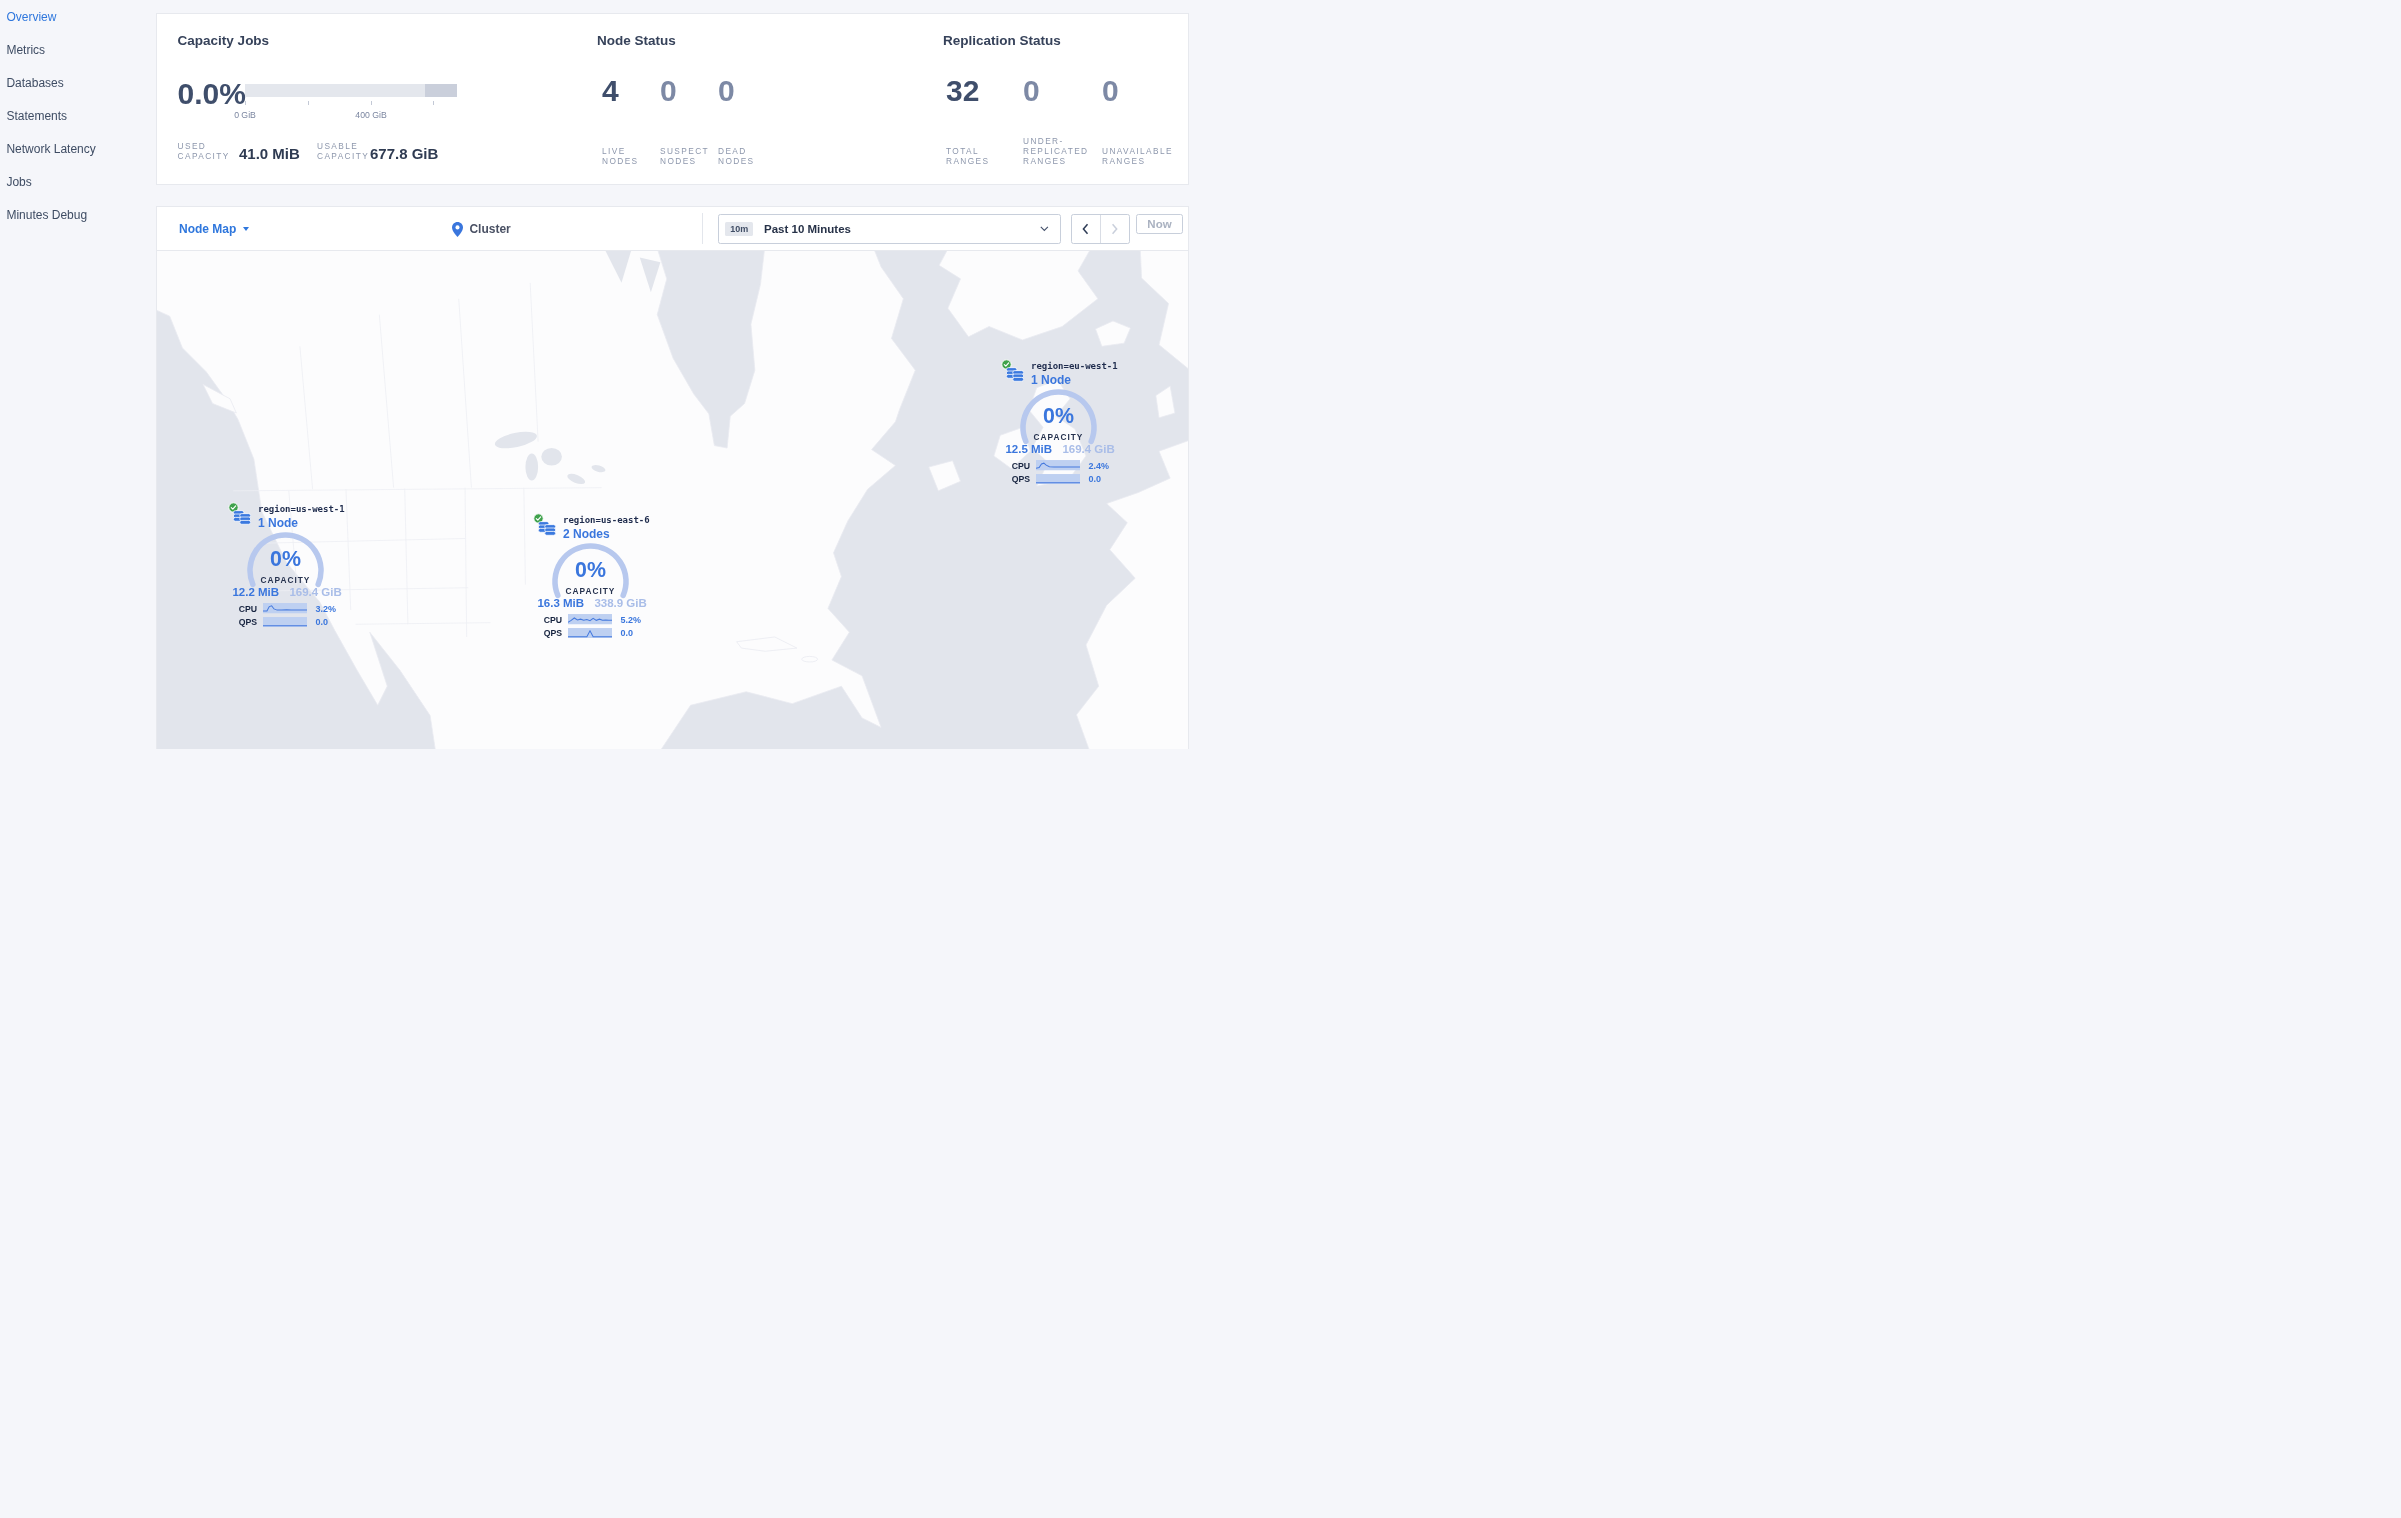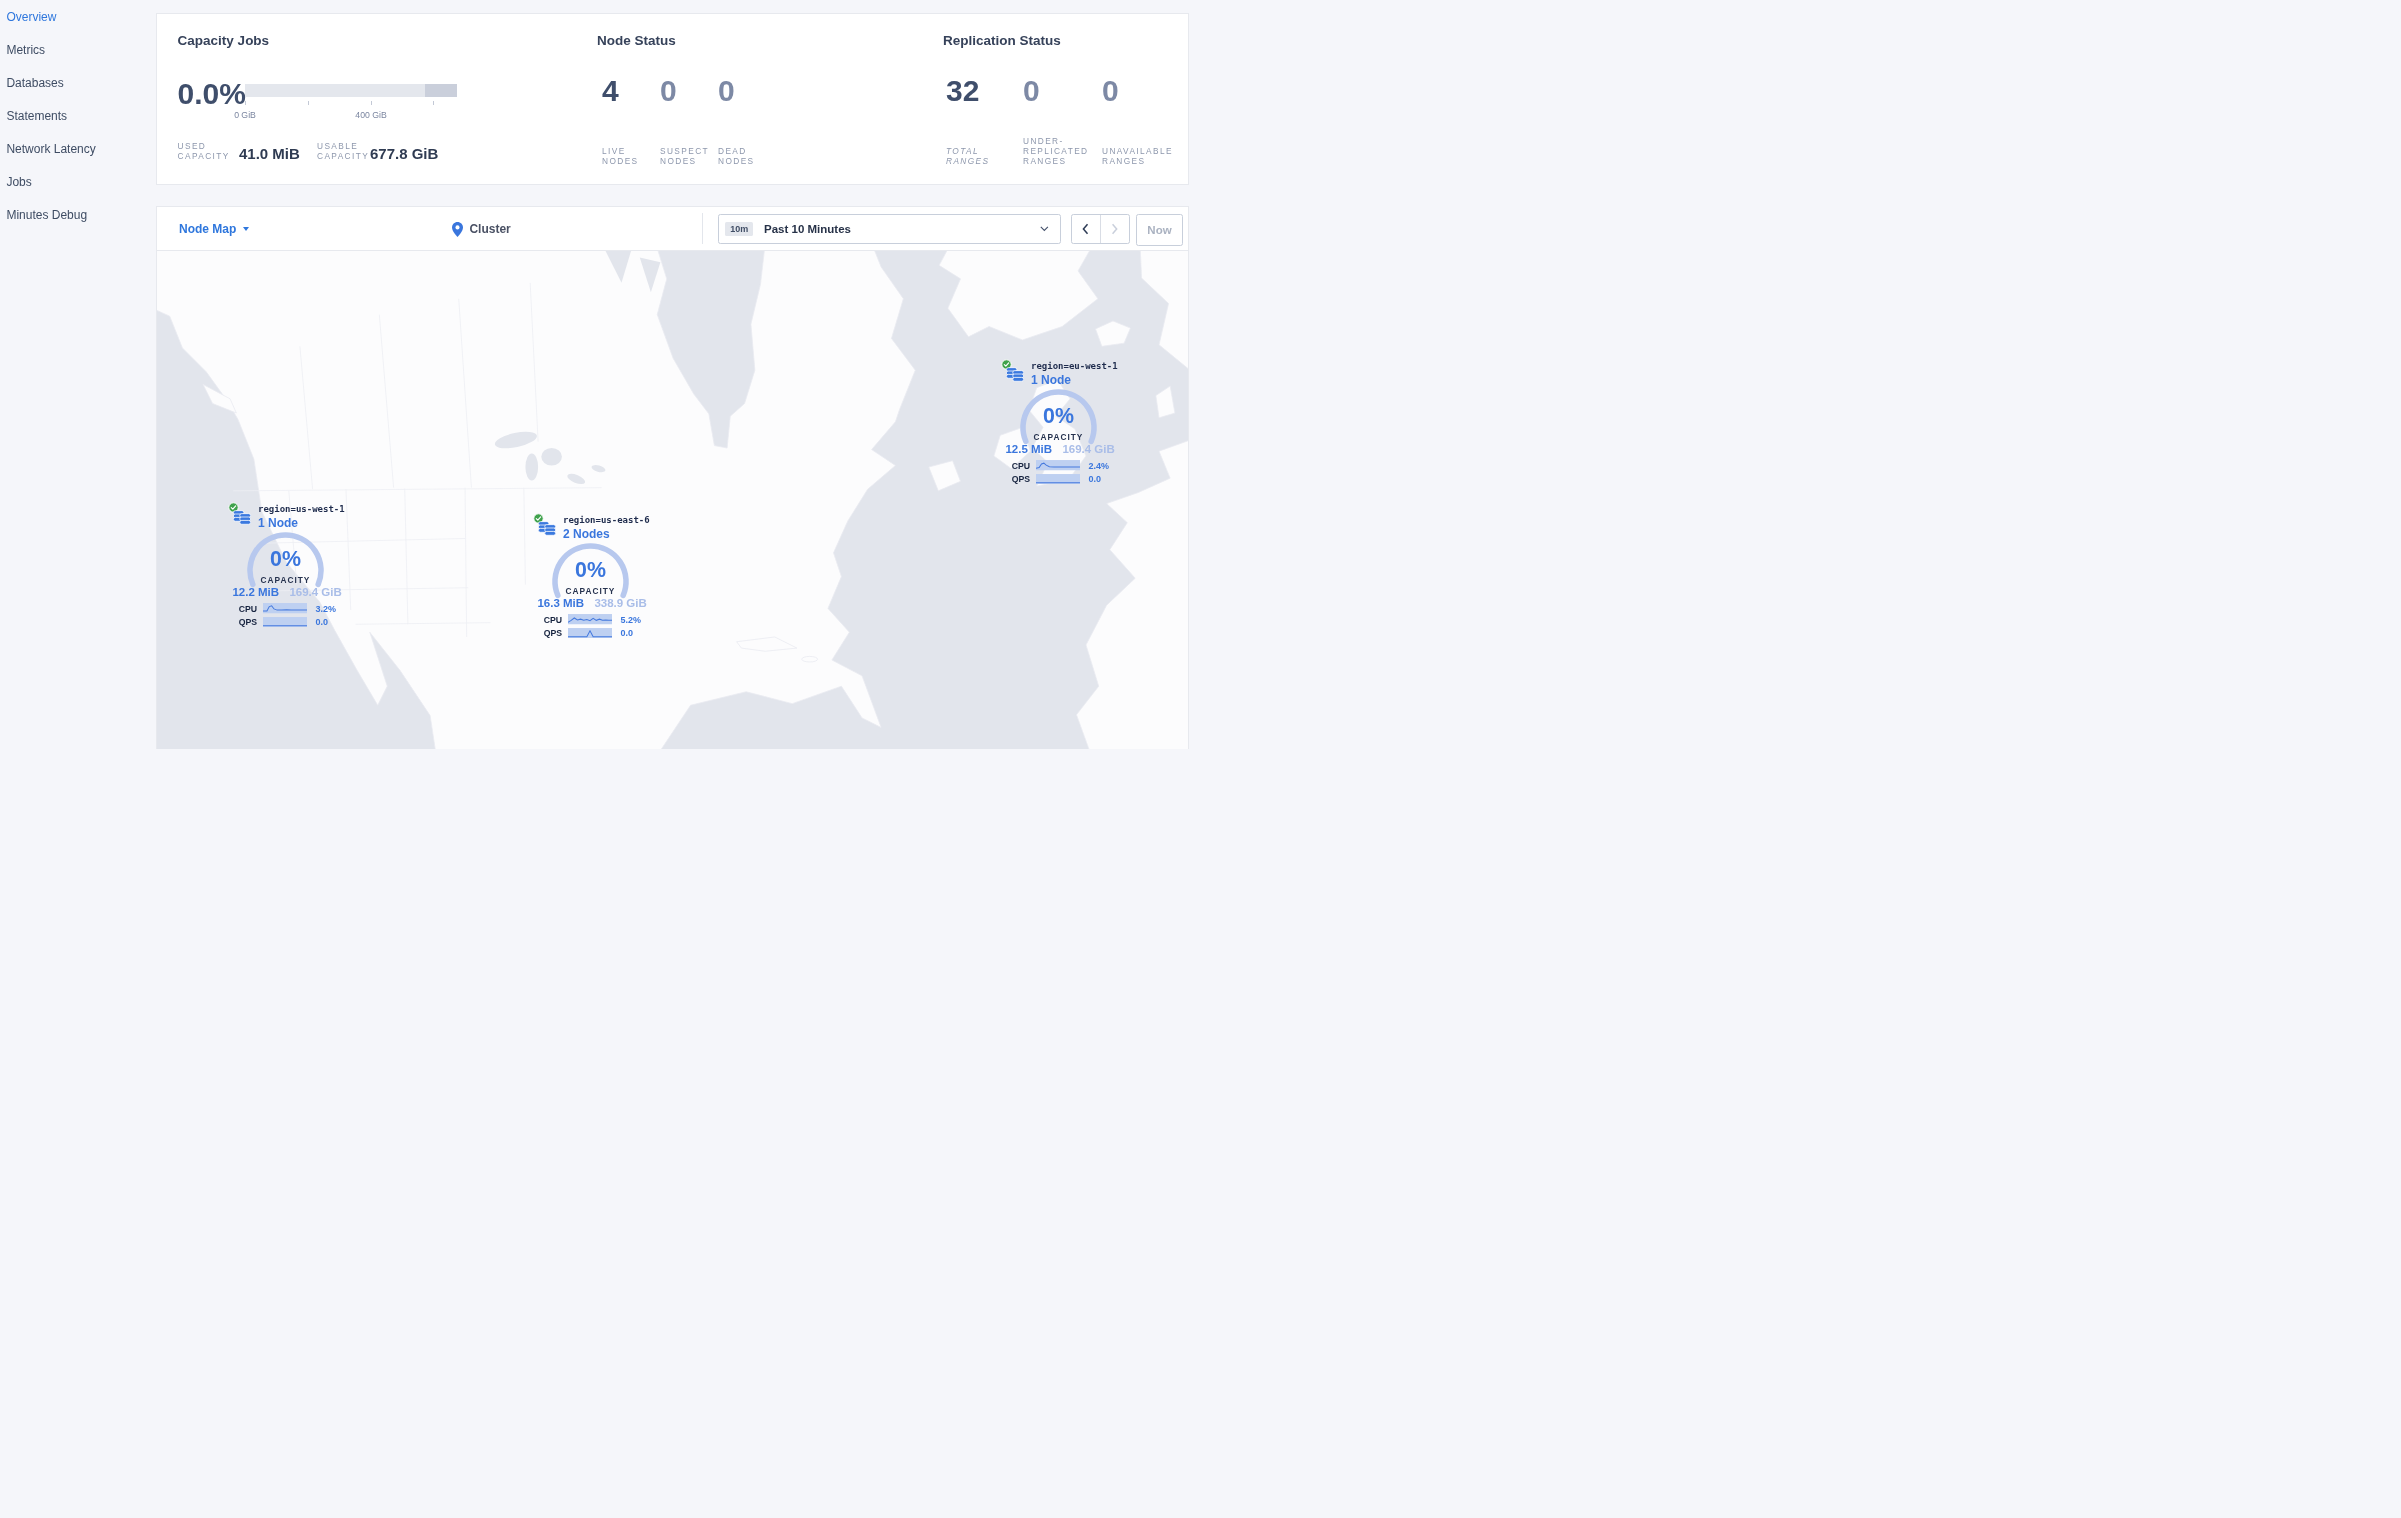--- a/index.html
+++ b/index.html
@@ -58,21 +58,21 @@
   .time-dd { position:absolute; left:561px; top:7.1px; width:343px; height:30px; background:#fff;
              border:0.8px solid #c8cfdb; border-radius:2.4px; display:flex; align-items:center; cursor:pointer; }
   .time-badge { margin-left:6.4px; background:#e4e7ed; border-radius:1.6px; padding:2.4px 4.8px;
                 font-size:9px; font-weight:700; color:#414e66; }
   .time-label { margin-left:11px; font-size:11.5px; font-weight:600; color:#273248; }
   .time-chev { margin-left:auto; margin-right:11px; }
   .nav-btns { position:absolute; left:914px; top:7.1px; width:59px; height:30px; background:#fff;
               border:0.8px solid #c8cfdb; border-radius:2.4px; display:flex; }
   .nav-half { flex:1; display:flex; align-items:center; justify-content:center; cursor:pointer; }
   .nav-half.prev { border-right:0.8px solid #d9dde5; }
-  .now-btn { position:absolute; left:979px; top:7.1px; width:47px; height:32px; background:#fff;
+  .now-btn { position:absolute; left:979px; top:7.1px; width:47px; height:20px; background:#fff;
              border:0.8px solid #c8cfdb; border-radius:2.4px; display:flex; align-items:center; justify-content:center;
              font-size:11.5px; font-weight:600; color:#aab2c1; cursor:pointer; }
 
   
   .map { position:relative; height:498px; background:#e2e5ec; overflow:hidden; }
   .map svg.world { position:absolute; left:0; top:0; }
 
   
   .node-widget { position:absolute; width:119px; height:127px; cursor:pointer; }
   .nw-check { position:absolute; left:1.6px; top:0; }
@@ -155,21 +155,21 @@
       <div class="stat-col" style="width:58px;">
         <span class="big-num muted">0</span>
         <span class="lbl caps-label" style="width:48px;">DEAD NODES</span>
       </div>
     </div>
 
     <h2 class="sec-title" style="left:786px; top:19px;">Replication Status</h2>
     <div class="stat-group" style="left:789px;">
       <div class="stat-col" style="width:77px;">
         <span class="big-num">32</span>
-        <span class="lbl caps-label" style="width:49px;font-style:italic;">TOTAL RANGES</span>
+        <span class="lbl caps-label" style="width:49px;">TOTAL RANGES</span>
       </div>
       <div class="stat-col" style="width:79px;">
         <span class="big-num muted">0</span>
         <span class="lbl caps-label" style="width:76px;">UNDER-REPLICATED RANGES</span>
       </div>
       <div class="stat-col" style="width:81px;">
         <span class="big-num muted">0</span>
         <span class="lbl caps-label" style="width:78px;">UNAVAILABLE RANGES</span>
       </div>
     </div>

